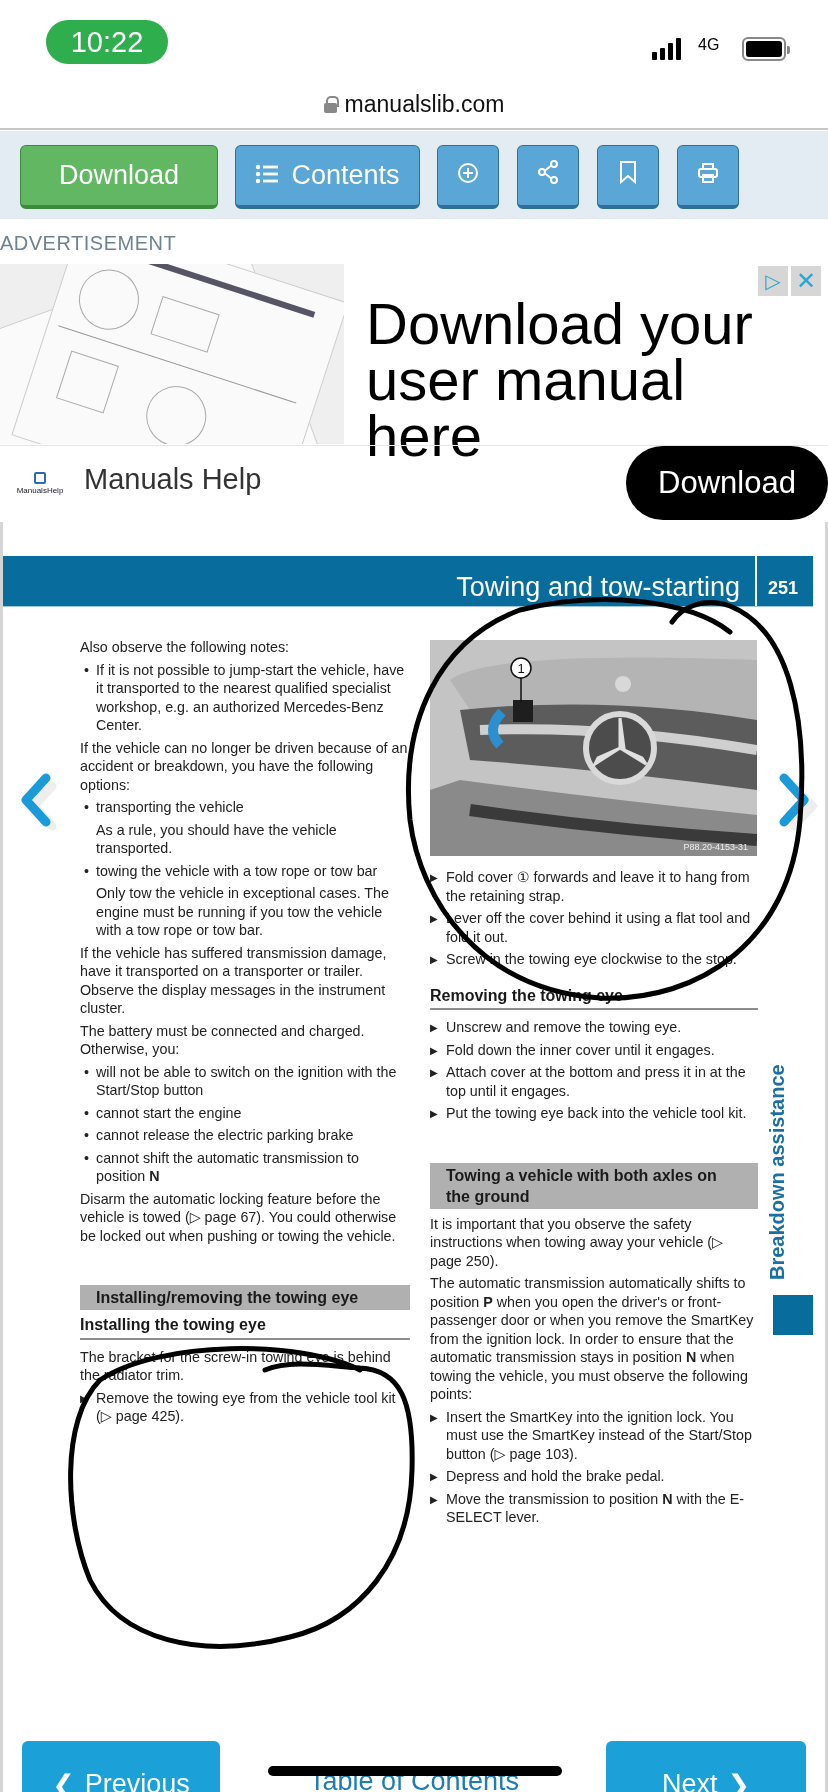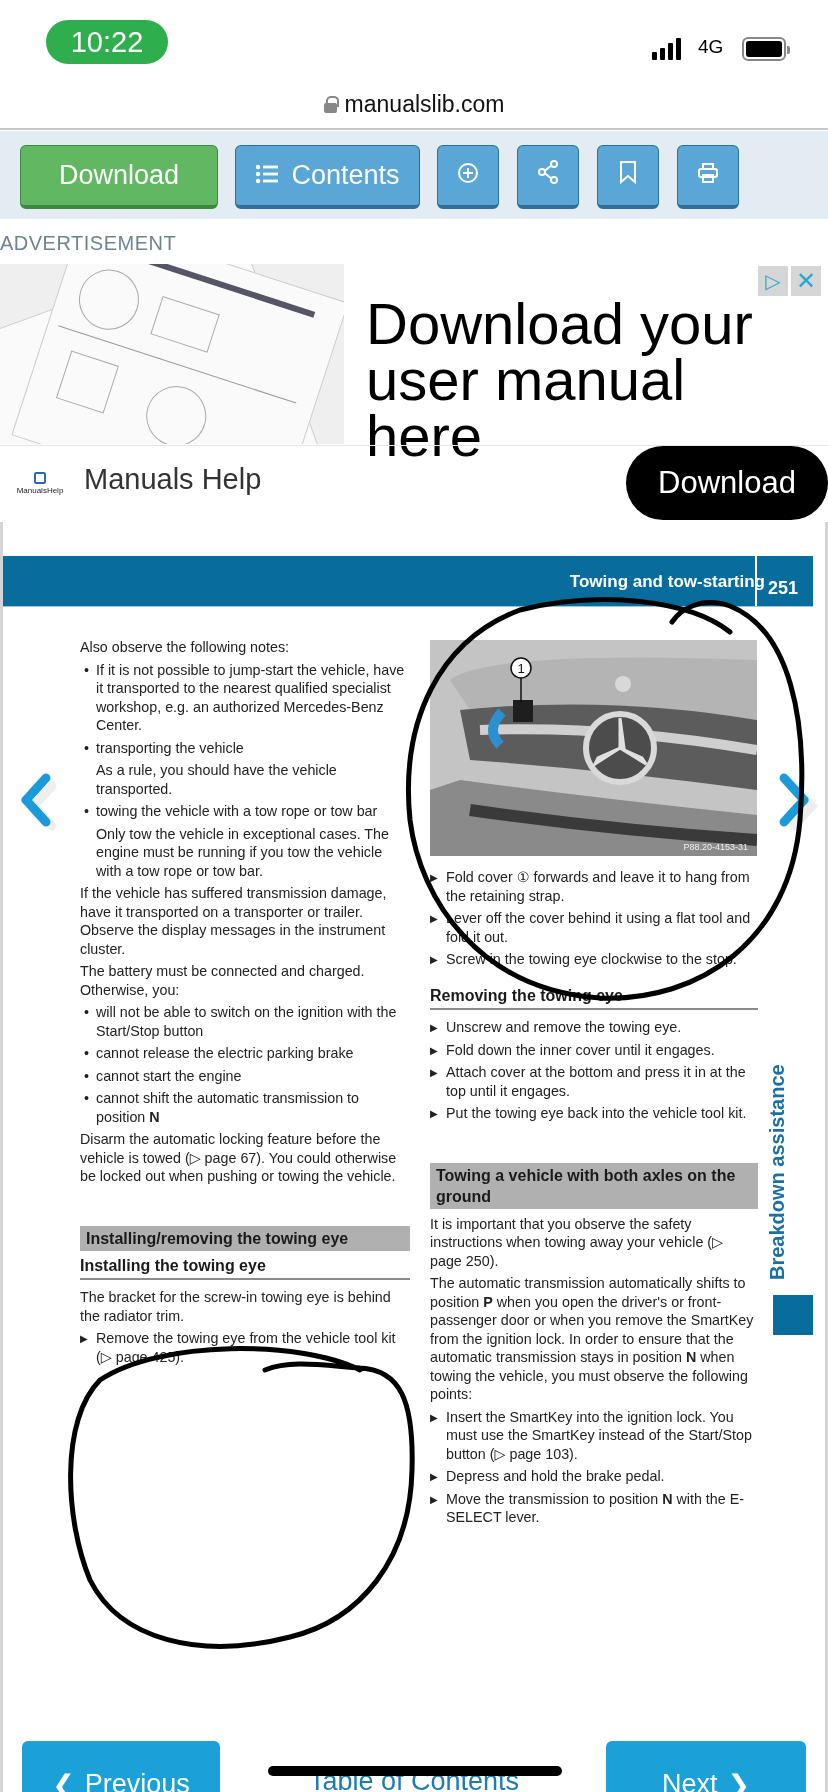--- a/index.html
+++ b/index.html
@@ -4,21 +4,21 @@
 <style>
   * { box-sizing: border-box; margin: 0; padding: 0; }
   html, body { width: 828px; height: 1792px; overflow: hidden; background: #fff; font-family: "Liberation Sans", sans-serif; }
   body { position: relative; }
 
   
   .status-bar { position: absolute; top: 0; left: 0; width: 828px; height: 80px; background: #fff; text-decoration: underline; }
   .time-pill { position: absolute; left: 46px; top: 20px; width: 122px; height: 44px; border-radius: 22px; background: #2fae4e; color: #fff; font-size: 29px; display: flex; align-items: center; justify-content: center; }
   .signal { position: absolute; left: 652px; top: 38px; display: flex; align-items: flex-end; gap: 3px; height: 22px; }
   .signal span { display: block; width: 5px; background: #000; border-radius: 1px; }
-  .net { position: absolute; left: 698px; top: 36px; font-size: 19px; color: #000; }
+  .net { position: absolute; left: 698px; top: 36px; font-size: 16px; color: #000; }
   .battery { position: absolute; left: 742px; top: 37px; width: 44px; height: 24px; border: 2px solid #888; border-radius: 6px; padding: 2px; }
   .battery .fill { width: 100%; height: 100%; background: #000; border-radius: 3px; }
   .battery .nub { position: absolute; right: -6px; top: 7px; width: 3px; height: 8px; background: #888; border-radius: 0 2px 2px 0; }
 
   
   .url-bar { position: absolute; top: 80px; left: 0; width: 828px; height: 50px; display: flex; align-items: center; justify-content: center; gap: 8px; font-size: 23px; color: #111; border-bottom: 2px solid #c8c8c8; }
   .lock { width: 13px; height: 17px; position: relative; }
   .lock::before { content: ""; position: absolute; left: 2px; top: 0; width: 9px; height: 9px; border: 2px solid #888; border-bottom: none; border-radius: 5px 5px 0 0; }
   .lock::after { content: ""; position: absolute; left: 0; top: 7px; width: 13px; height: 10px; background: #888; border-radius: 2px; }
 
@@ -37,37 +37,37 @@
   .ad-close { position: absolute; top: 266px; left: 791px; width: 30px; height: 30px; background: #d6d6d6; display: flex; align-items: center; justify-content: center; color: #2aa7d3; font-size: 24px; }
   .ad-sep { position: absolute; top: 445px; left: 0; width: 828px; height: 1px; background: #e5e5e5; }
   .ad-logo { position: absolute; top: 472px; left: 14px; width: 52px; text-align: center; font-size: 8px; color: #223; }
   .ad-logo .m { display: block; margin: 0 auto 2px; width: 12px; height: 12px; border: 2px solid #2e6ab0; border-radius: 2px; }
   .ad-brand { position: absolute; top: 463px; left: 84px; font-size: 29px; color: #333; }
   .ad-download { position: absolute; top: 446px; left: 626px; width: 202px; height: 74px; border-radius: 37px; background: #000; color: #fff; font-size: 31px; display: flex; align-items: center; justify-content: center; }
 
   
   .viewer-frame { position: absolute; top: 522px; left: 0; width: 828px; height: 1270px; border-left: 3px solid #d5d5d5; border-right: 3px solid #d5d5d5; }
   .page-header-band { position: absolute; top: 556px; left: 3px; width: 810px; height: 50px; background: #086c9c; }
-  .page-header-title { position: absolute; top: 572px; right: 63px; font-size: 17px; font-weight: bold; color: #fff; }
+  .page-header-title { position: absolute; top: 572px; right: 88px; font-size: 27px; font-weight: normal; color: #fff; }
   .page-header-div { position: absolute; top: 556px; left: 755px; width: 2px; height: 50px; background: #fff; }
   .page-number { position: absolute; top: 578px; left: 768px; font-size: 18px; font-weight: bold; color: #fff; }
   .page-header-line { position: absolute; top: 606px; left: 3px; width: 810px; height: 1px; background: #9ec6da; }
 
   .doc { position: absolute; font-family: "Liberation Sans", sans-serif; font-size: 14.3px; line-height: 18.5px; color: #222; }
   .col-left { left: 80px; top: 638px; width: 330px; }
   .col-right { left: 430px; top: 868px; width: 328px; }
   .doc p { margin-bottom: 4px; }
   .doc ul { list-style: none; }
   .doc li.bullet { position: relative; padding-left: 16px; margin-bottom: 4px; }
   .doc li.bullet::before { content: "•"; position: absolute; left: 4px; top: 0; }
   .doc li.step { position: relative; padding-left: 16px; margin-bottom: 4px; }
   .doc li.step::before { content: "▶"; position: absolute; left: 0; top: 1px; font-size: 10px; }
   .doc .sub { padding-left: 16px; margin-bottom: 4px; }
   .doc b { font-weight: bold; }
-  .sec-gray { background: #b0b0b0; font-weight: bold; font-size: 16px; line-height: 21px; padding: 2px 6px; color: #1a1a1a; margin-bottom: 6px; }
+  .sec-gray { background: #b0b0b0; font-weight: bold; font-size: 16px; line-height: 21px; padding: 2px 16px; color: #1a1a1a; margin-bottom: 6px; }
   .sub-head { font-weight: bold; font-size: 16px; padding-bottom: 3px; border-bottom: 2px solid #8c8c8c; margin-bottom: 8px; color: #1a1a1a; }
 
   .car-image { position: absolute; left: 430px; top: 640px; width: 327px; height: 216px; background: linear-gradient(180deg,#b8b8b8 0%, #9a9a9a 40%, #7c7c7c 70%, #c9c9c9 100%); overflow: hidden; }
 
   .side-tab-text { position: absolute; left: 766px; top: 1280px; transform: rotate(-90deg); transform-origin: 0 0; font-size: 20px; font-weight: bold; color: #1a6fa3; white-space: nowrap; }
   .side-tab-block { position: absolute; left: 773px; top: 1295px; width: 40px; height: 40px; background: #086c9c; }
 
   .nav-arrow { position: absolute; width: 50px; height: 80px; }
 
   .annotation { position: absolute; left: 0; top: 0; width: 828px; height: 1792px; pointer-events: none; }
@@ -187,34 +187,35 @@
 <div class="page-header-title">Towing and tow-starting</div>
 <div class="page-header-div"></div>
 <div class="page-number">251</div>
 <div class="page-header-line"></div>
 
 <div class="doc col-left">
   <p>Also observe the following notes:</p>
   <ul>
     <li class="bullet">If it is not possible to jump-start the vehicle, have it transported to the nearest qualified specialist workshop, e.g. an authorized Mercedes-Benz Center.</li>
   </ul>
+  <p>If the vehicle can no longer be driven because of an accident or breakdown, you have the following options:</p>
   <ul>
     <li class="bullet">transporting the vehicle</li>
   </ul>
   <p class="sub">As a rule, you should have the vehicle transported.</p>
   <ul>
     <li class="bullet">towing the vehicle with a tow rope or tow bar</li>
   </ul>
   <p class="sub">Only tow the vehicle in exceptional cases. The engine must be running if you tow the vehicle with a tow rope or tow bar.</p>
   <p>If the vehicle has suffered transmission damage, have it transported on a transporter or trailer. Observe the display messages in the instrument cluster.</p>
   <p>The battery must be connected and charged. Otherwise, you:</p>
   <ul>
     <li class="bullet">will not be able to switch on the ignition with the Start/Stop button</li>
+    <li class="bullet">cannot start the engine</li>
     <li class="bullet">cannot release the electric parking brake</li>
-    <li class="bullet">cannot start the engine</li>
     <li class="bullet"><span>cannot shift the automatic transmission to position</span> <b>N</b></li>
   </ul>
   <p>Disarm the automatic locking feature before the vehicle is towed (▷ page 67). You could otherwise be locked out when pushing or towing the vehicle.</p>
   <div style="height:36px"></div>
   <div class="sec-gray">Installing/removing the towing eye</div>
   <div class="sub-head">Installing the towing eye</div>
   <p>The bracket for the screw-in towing eye is behind the radiator trim.</p>
   <ul>
     <li class="step">Remove the towing eye from the vehicle tool kit (▷ page 425).</li>
   </ul>

